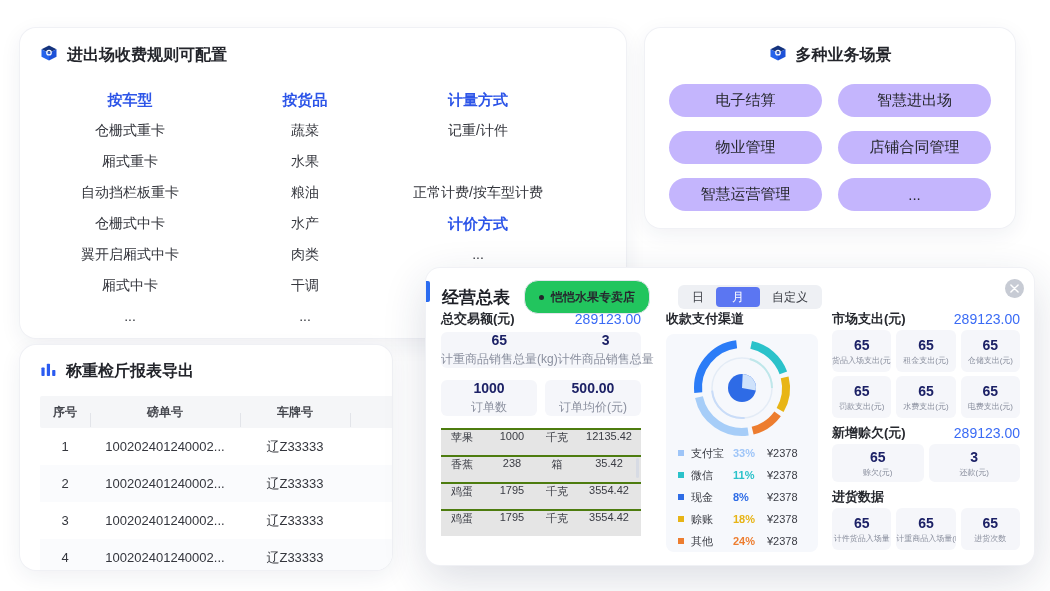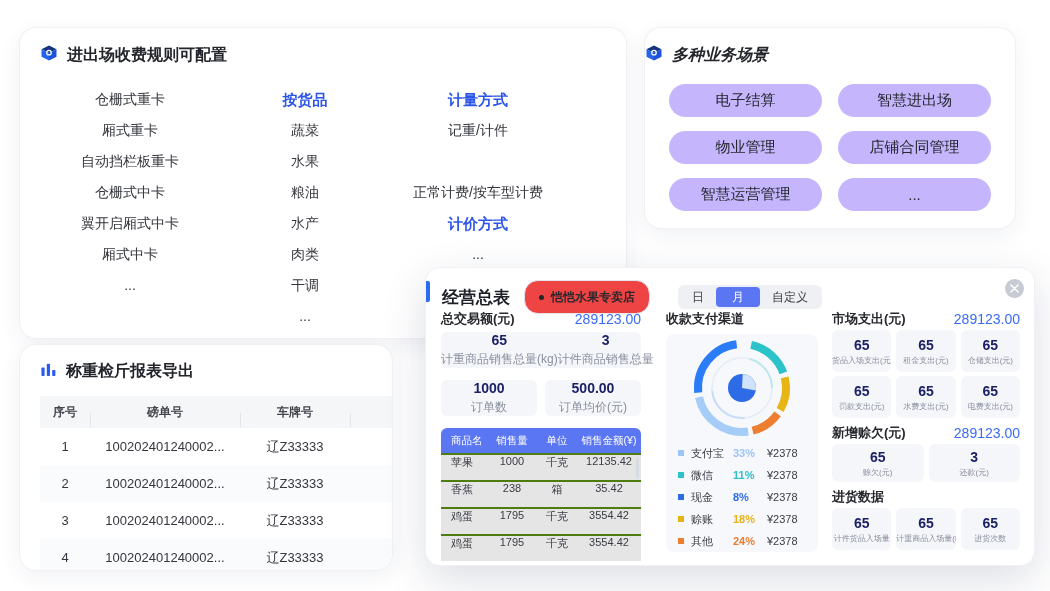--- a/index.html
+++ b/index.html
@@ -15,21 +15,21 @@
   .panel-title { display:flex; align-items:center; gap:9px; padding:16px 0 0 20px;
                  font-size:16px; font-weight:700; color:#23252b; }
   .fee-grid { display:flex; margin-top:18px; }
   .fee-col { text-align:center; }
   .fee-col.c1 { width:220px; } .fee-col.c2 { width:130px; } .fee-col.c3 { width:216px; }
   .fee-row { height:31px; line-height:31px; font-size:14px; color:#34363d; white-space:nowrap; }
   .fee-head { color:#2d55e8; font-weight:700; font-size:15px; }
 
   
   .panel-scn { left:645px; top:28px; width:370px; height:200px; }
-  .panel-scn .panel-title { padding-left:0;font-style:italic; }
+  .panel-scn .panel-title { justify-content:center; padding-left:0; }
   .pill-grid { display:grid; grid-template-columns:1fr 1fr; gap:14px 16px; padding:18px 24px 0; }
   .pill { height:33px; background:#c4b5fd; border-radius:17px; display:flex; align-items:center;
           justify-content:center; font-size:15px; color:#26282e; cursor:pointer; }
 
   
   .panel-rep { left:20px; top:345px; width:372px; height:225px; overflow:hidden; }
   .rep-table { margin:14px 0 0 20px; width:470px; }
   .rt-head { display:flex; background:#f5f6f8; height:32px; align-items:center;
              font-size:12px; font-weight:700; color:#43454c; border-radius:2px; }
   .rt-row { display:flex; height:37px; align-items:center; font-size:13px; color:#34363d; }
@@ -41,21 +41,21 @@
 
   
   .panel-dash { left:426px; top:268px; width:608px; height:297px; border-radius:14px; z-index:5;
                 box-shadow:0 0 0 1px #f0f1f5, 0 14px 44px rgba(30,41,82,0.16); }
   .accent-bar { position:absolute; left:0; top:13px; width:4px; height:21px;
                 background:#2b6cf0; border-radius:0 2px 2px 0; }
   .dash-head { display:flex; align-items:center; padding:12px 16px 0 16px; }
   .dash-title { font-size:17px; font-weight:700; color:#1d1f26; }
   .store-pill { margin-left:14px; height:26px; border:1px solid #e3e5ec; border-radius:14px;
                 display:flex; align-items:center; gap:7px; padding:16px 14px; font-size:12px;
-                font-weight:700; color:#26282e; cursor:pointer; background:#ef4444; }
+                font-weight:700; color:#26282e; cursor:pointer; background:#22c55e; }
   .store-dot { width:5px; height:5px; border-radius:50%; background:#23252b; }
   .tabs { margin-left:28px; background:#eef0f4; border-radius:6px; padding:2px; display:flex;
           align-items:center; font-size:12px; color:#3c3f46; }
   .tab { padding:0 12px; height:20px; line-height:20px; border-radius:4px; cursor:pointer; }
   .tab.active { background:#5b76f2; color:#fff; padding:0 16px; }
   .close-btn { position:absolute; right:10px; top:11px; width:19px; height:19px; border-radius:50%;
                background:#c7cbd4; display:flex; align-items:center; justify-content:center; cursor:pointer; }
 
   .dcol { position:absolute; top:42px; }
   .dcol-left  { left:15px;  width:200px; }
@@ -116,20 +116,21 @@
             <path d="M12 2 L22 7 L12 12 L2 7 Z" fill="#14337e"></path>
             <path d="M2 7 L12 12 L12 22 L2 17 Z" fill="#2563eb"></path>
             <path d="M22 7 L12 12 L12 22 L22 17 Z" fill="#1d51d8"></path>
             <circle cx="12" cy="11.5" r="3" fill="none" stroke="#fff" stroke-width="1.6"></circle>
           </svg>
       </span>
       <span>进出场收费规则可配置</span>
     </div>
     <div class="fee-grid">
       <div class="fee-col c1">
+        <div class="fee-row fee-head">按车型</div>
         <div class="fee-row">仓栅式重卡</div>
         <div class="fee-row">厢式重卡</div>
         <div class="fee-row">自动挡栏板重卡</div>
         <div class="fee-row">仓栅式中卡</div>
         <div class="fee-row">翼开启厢式中卡</div>
         <div class="fee-row">厢式中卡</div>
         <div class="fee-row">...</div>
       </div>
       <div class="fee-col c2">
         <div class="fee-row fee-head">按货品</div>
@@ -259,26 +260,20 @@
         <div class="stat-card">
           <div class="stat-val">1000</div>
           <div class="stat-label">订单数</div>
         </div>
         <div class="stat-card">
           <div class="stat-val">500.00</div>
           <div class="stat-label">订单均价(元)</div>
         </div>
       </div>
       <div class="ptable">
-        <div class="pt-head">
-          <div class="pc pc1">商品名</div>
-          <div class="pc pc2">销售量</div>
-          <div class="pc pc3">单位</div>
-          <div class="pc pc4">销售金额(¥)</div>
-        </div>
         <div class="pt-row">
           <div class="pc pc1">苹果</div>
           <div class="pc pc2">1000</div>
           <div class="pc pc3">千克</div>
           <div class="pc pc4">12135.42</div>
         </div>
         <div class="pt-row">
           <div class="pc pc1">香蕉</div>
           <div class="pc pc2">238</div>
           <div class="pc pc3">箱</div>

